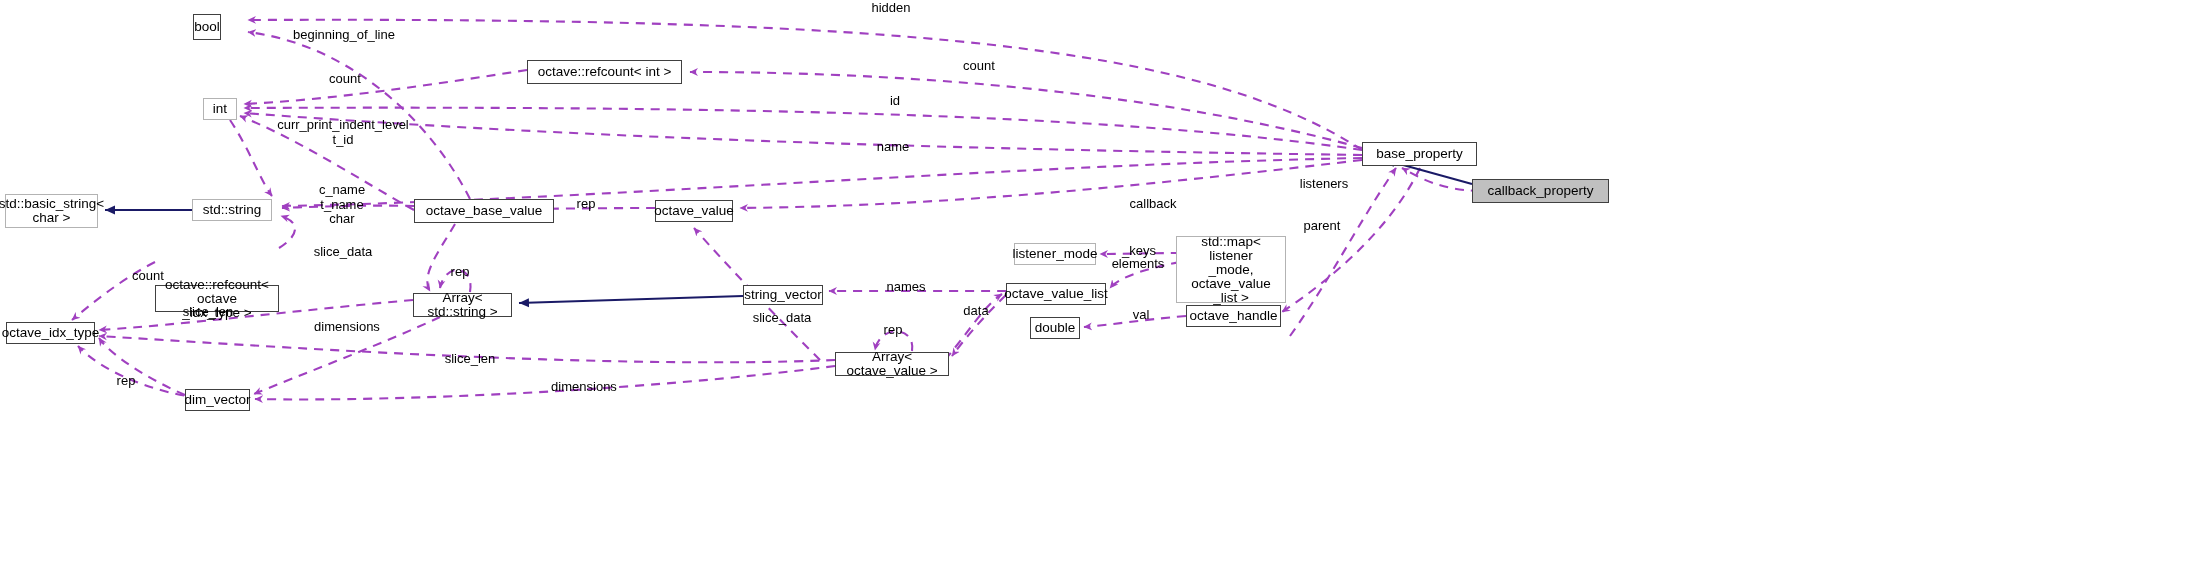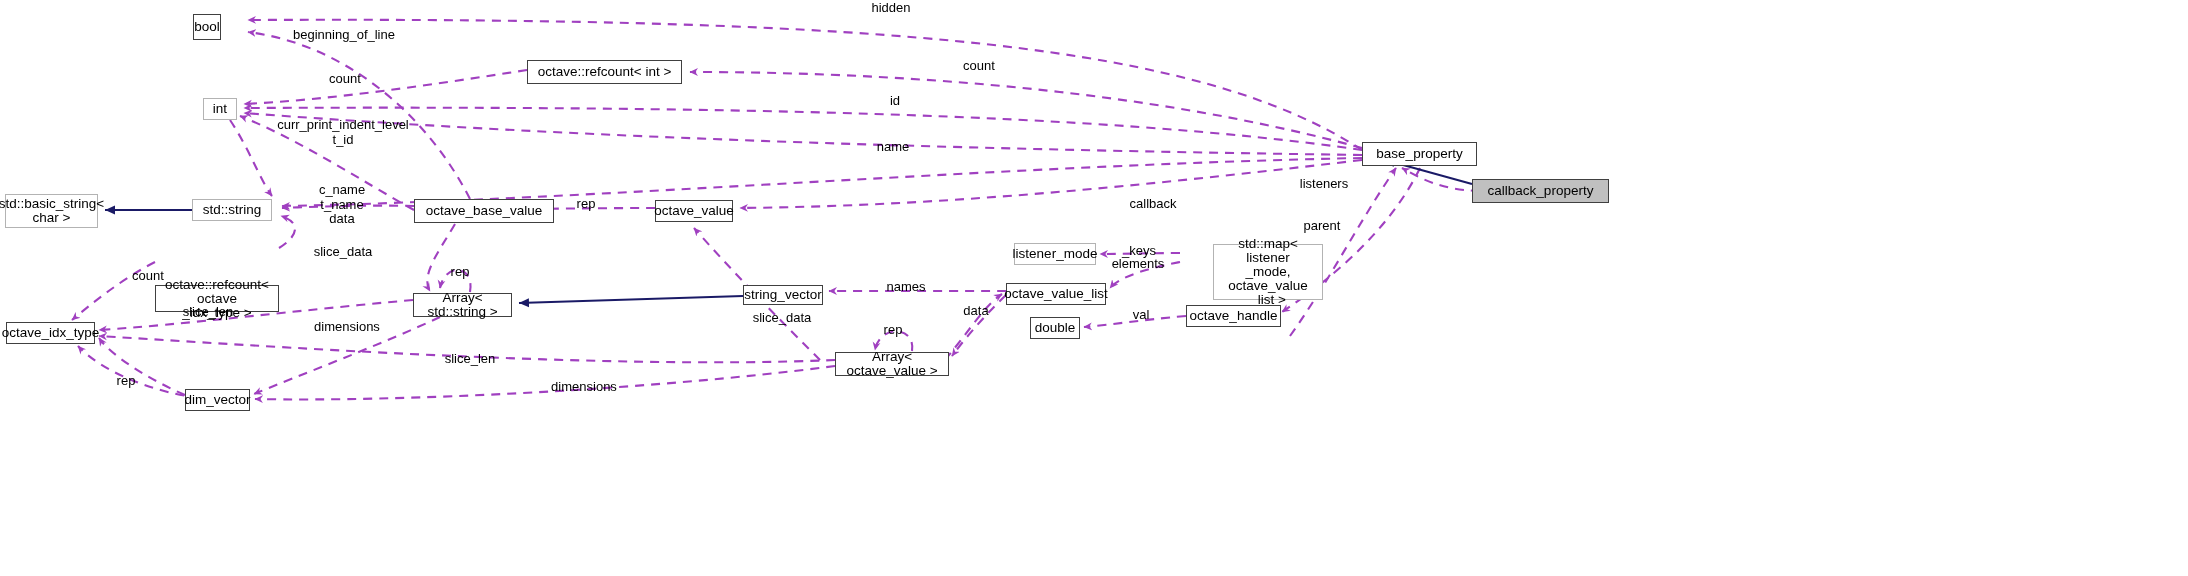--- a/index.html
+++ b/index.html
@@ -171,21 +171,21 @@
 
   <div class="node dark" style="left:414px;top:199px;width:140px;height:24px;">octave_base_value</div>
 
   <div class="node dark" style="left:655px;top:200px;width:78px;height:22px;">octave_value</div>
 
   <div class="node dark" style="left:155px;top:241px;width:124px;height:27px;margin-top:44px;">octave::refcount&lt; octave
 _idx_type &gt;</div>
 
   <div class="node light" style="left:1014px;top:243px;width:82px;height:22px;">listener_mode</div>
 
-  <div class="node light" style="left:1213px;top:236px;width:110px;height:56px;margin-top:8px;">std::map&lt; listener
+  <div class="node light" style="left:1176px;top:236px;width:110px;height:67px;">std::map&lt; listener
 _mode, octave_value
 _list &gt;</div>
 
   <div class="node dark" style="left:413px;top:293px;width:99px;height:24px;">Array&lt; std::string &gt;</div>
 
   <div class="node dark" style="left:743px;top:285px;width:80px;height:20px;">string_vector</div>
 
   <div class="node dark" style="left:1006px;top:283px;width:100px;height:22px;">octave_value_list</div>
 
   <div class="node dark" style="left:1186px;top:305px;width:95px;height:22px;">octave_handle</div>
@@ -202,21 +202,21 @@
   <div class="edge-label" style="left:338px;top:35px;padding-left:12px;">beginning_of_line</div>
   <div class="edge-label" style="left:979px;top:66px;">count</div>
   <div class="edge-label" style="left:345px;top:79px;">count</div>
   <div class="edge-label" style="left:895px;top:101px;">id</div>
   <div class="edge-label" style="left:343px;top:132px;">curr_print_indent_level
 t_id</div>
   <div class="edge-label" style="left:893px;top:147px;">name</div>
   <div class="edge-label" style="left:1324px;top:184px;">listeners</div>
   <div class="edge-label" style="left:342px;top:205px;">c_name
 t_name
-data</div>
+char</div>
   <div class="edge-label" style="left:586px;top:204px;">rep</div>
   <div class="edge-label" style="left:1153px;top:204px;">callback</div>
   <div class="edge-label" style="left:1322px;top:226px;">parent</div>
   <div class="edge-label" style="left:343px;top:252px;">slice_data</div>
   <div class="edge-label" style="left:1139px;top:251px;">_keys</div>
   <div class="edge-label" style="left:1138px;top:264px;">elements</div>
   <div class="edge-label" style="left:148px;top:276px;">count</div>
   <div class="edge-label" style="left:460px;top:272px;">rep</div>
   <div class="edge-label" style="left:892px;top:287px;margin-left:14px;">names</div>
   <div class="edge-label" style="left:976px;top:311px;">data</div>

